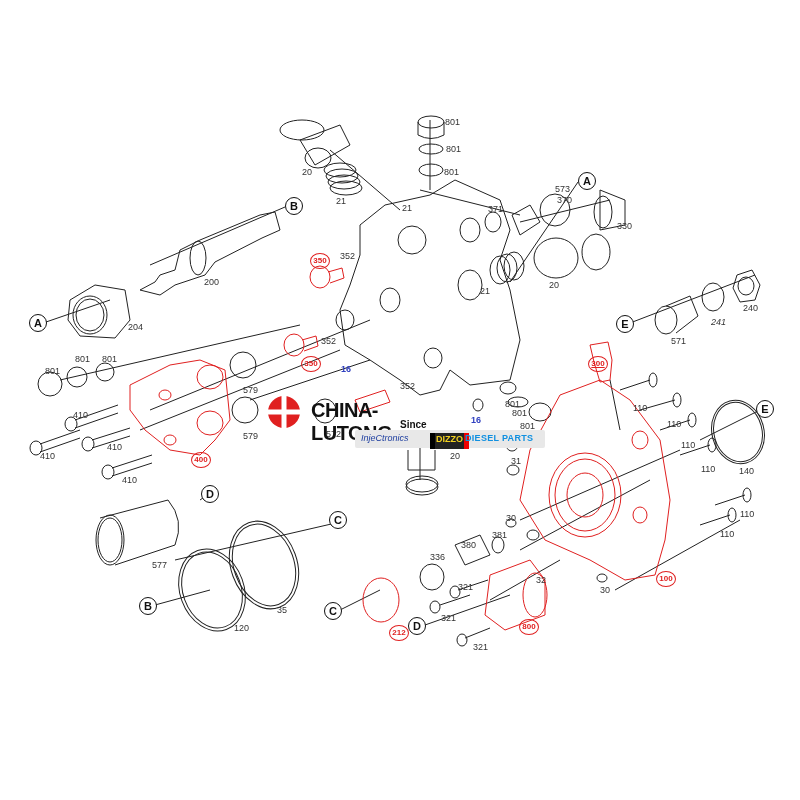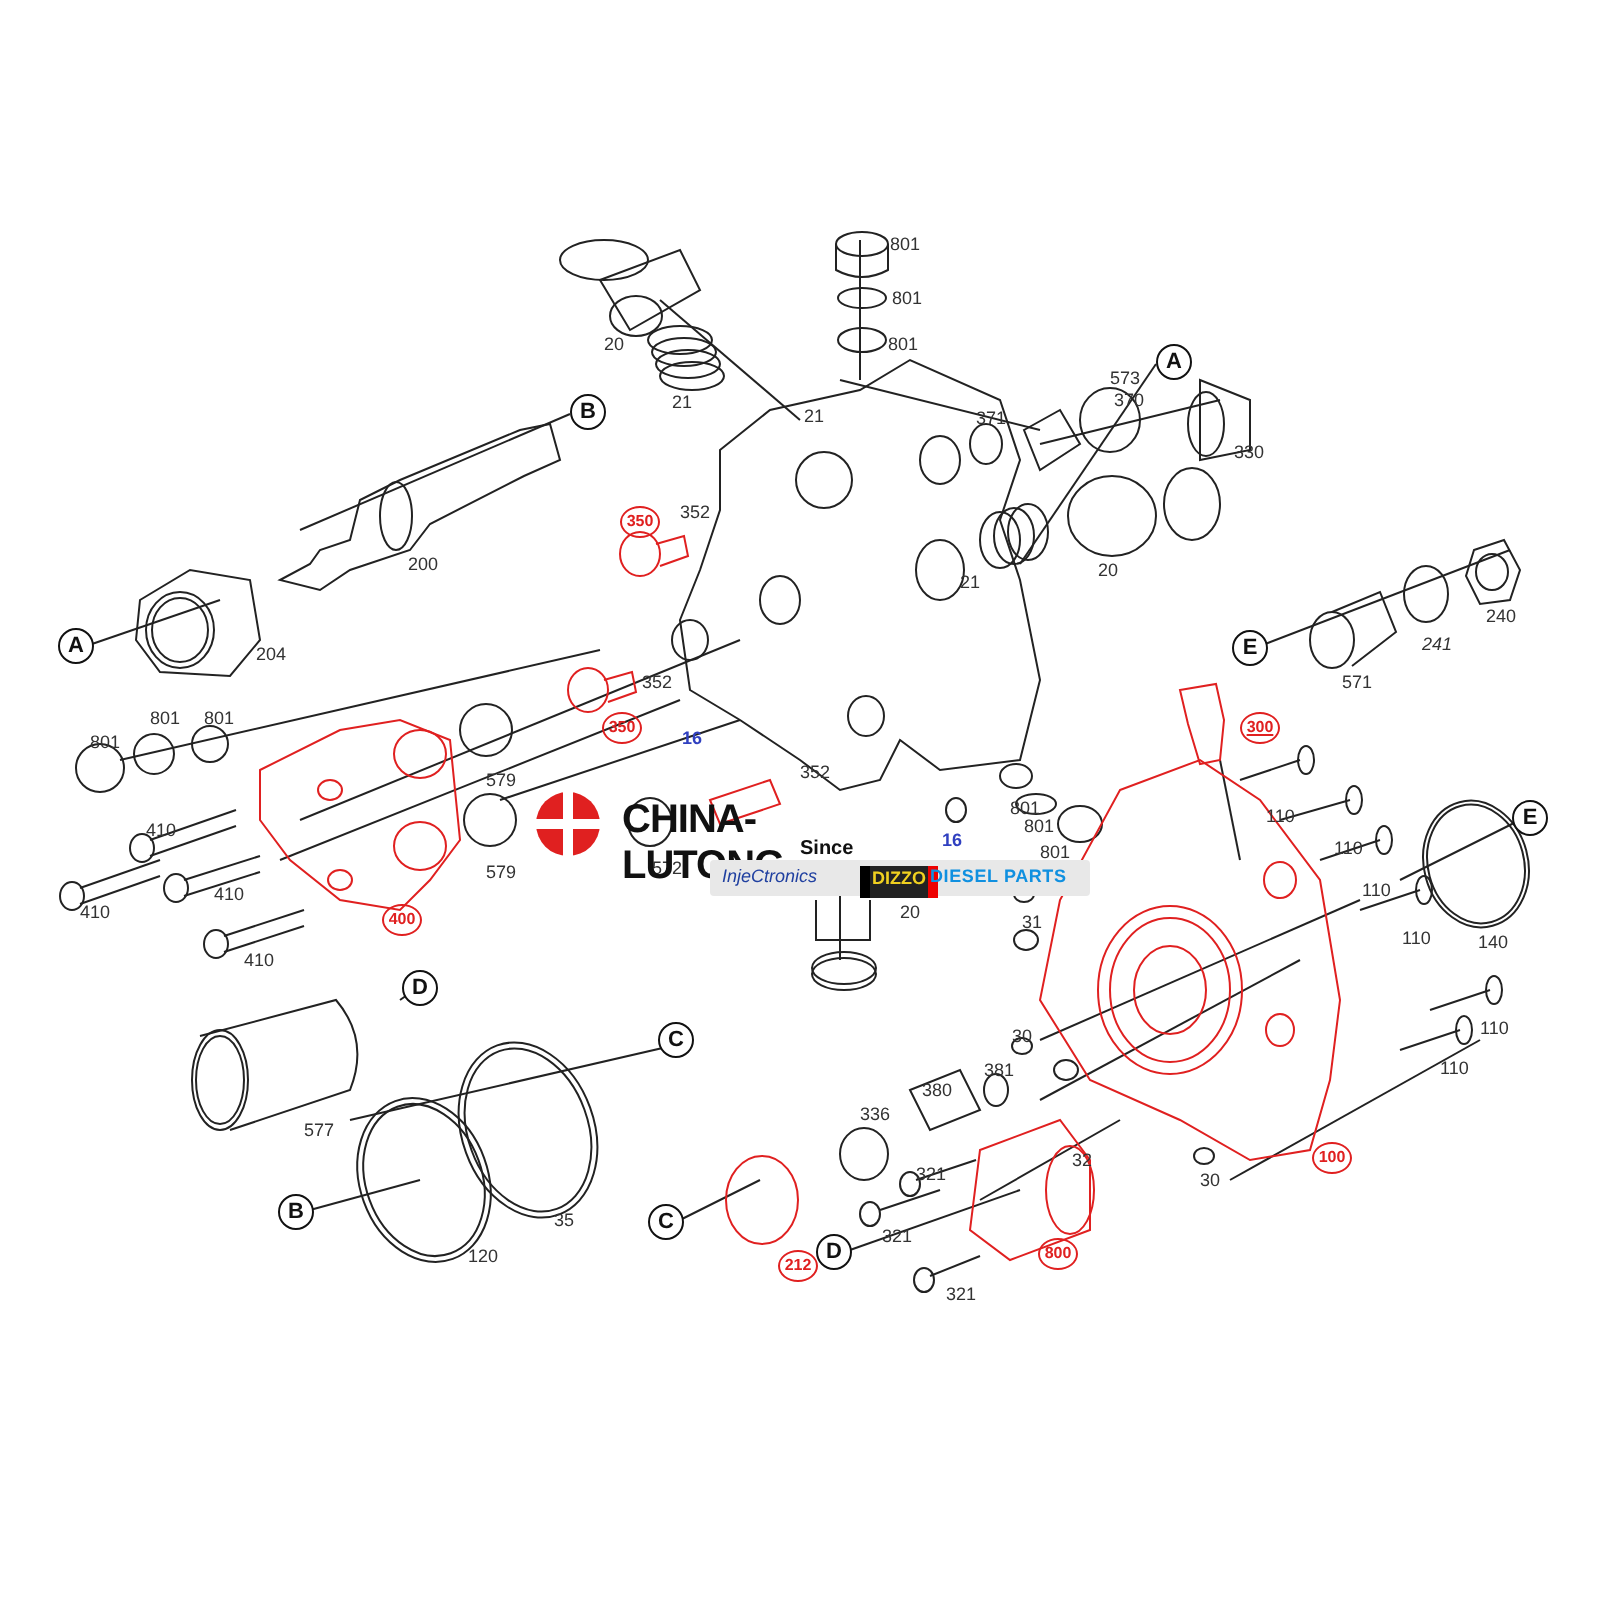--- a/index.html
+++ b/index.html
@@ -281,21 +281,21 @@
       <div class="lbl" style="left: 234px; top: 624px;">120</div>
       <div class="lbl" style="left: 473px; top: 643px;">321</div>
     </div>
   <div id="blue-labels">
       <div class="lbl blue" style="left: 341px; top: 365px;">16</div>
       <div class="lbl blue" style="left: 471px; top: 416px;">16</div>
     </div>
   <div id="red-labels">
       <div class="rlbl" style="left: 310px; top: 253px;">350</div>
       <div class="rlbl" style="left: 301px; top: 356px;">350</div>
-      <div class="rlbl" style="left: 620px; top: 356px; text-decoration: underline;">300</div>
+      <div class="rlbl" style="left: 588px; top: 356px; text-decoration: underline;">300</div>
       <div class="rlbl" style="left: 191px; top: 452px;">400</div>
       <div class="rlbl" style="left: 656px; top: 571px;">100</div>
       <div class="rlbl" style="left: 389px; top: 625px;">212</div>
       <div class="rlbl" style="left: 519px; top: 619px;">800</div>
     </div>
 
   <div class="logo">
     <svg class="logo-mark" viewBox="0 0 34 34">
       <circle cx="17" cy="17" r="16" fill="#e02020"></circle>
       <rect x="14.5" y="1" width="5" height="32" fill="#fff"></rect>

